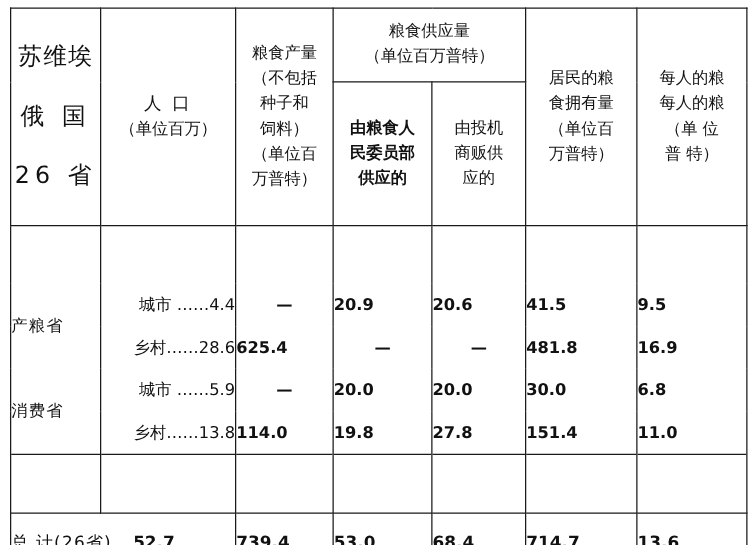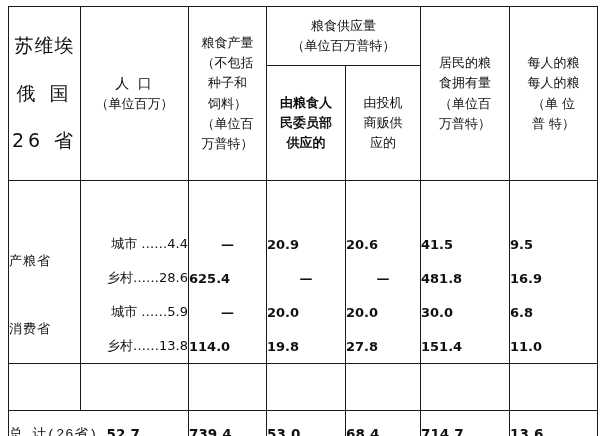--- a/index.html
+++ b/index.html
@@ -60,21 +60,20 @@
   }
 
   
   .brow td { height: 34px; font-size: 13px; }
   .grp {
     text-align: left;
     padding-left: 8px;
     font-size: 13.5px;
     letter-spacing: 1px;
     white-space: nowrap;
-    font-family: Liberation Mono, monospace;
   }
   .pop {
     text-align: right;
     padding-left: 26px;
     font-size: 13px;
     white-space: nowrap;
   }
   .num {
     text-align: left;
     font-size: 13.5px;

